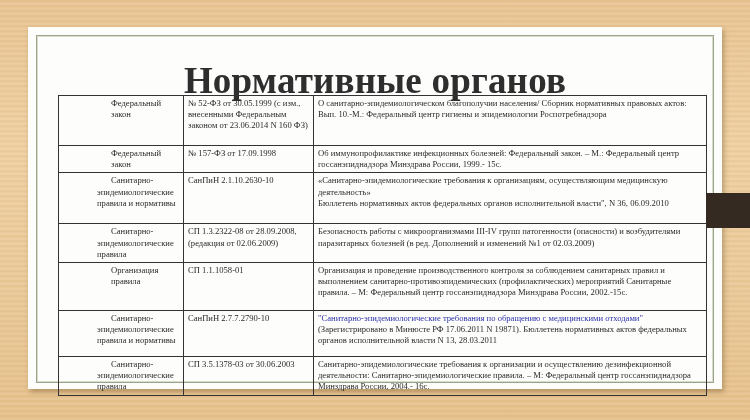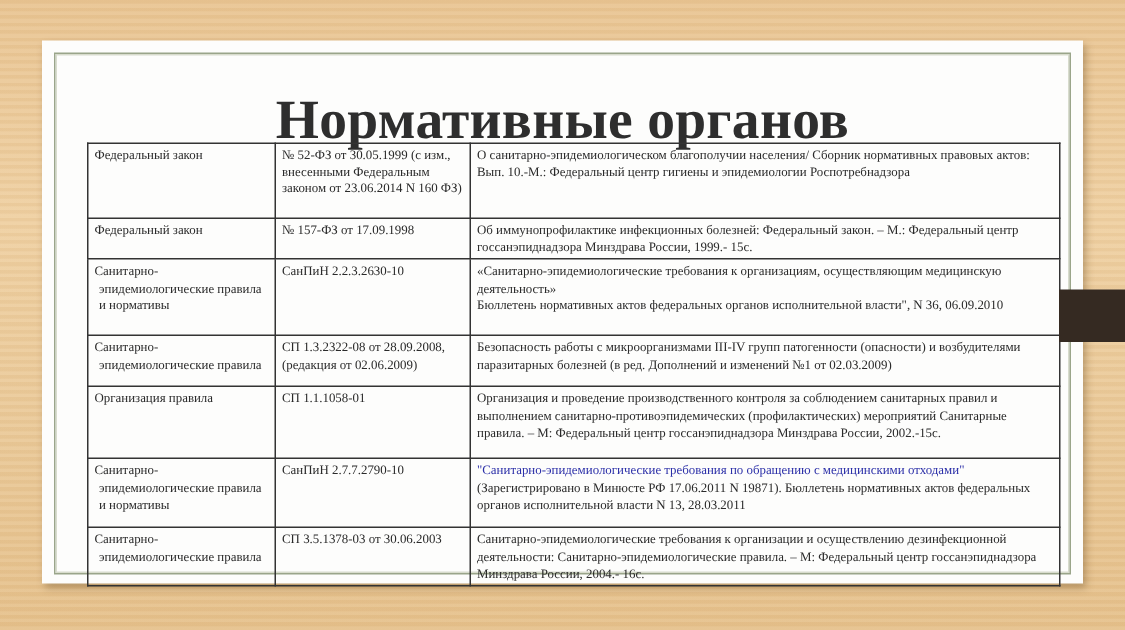--- a/index.html
+++ b/index.html
@@ -68,22 +68,22 @@
   .ref-table col.c1 { width: 125px; }
   .ref-table col.c2 { width: 130px; }
   .ref-table col.c3 { width: 393px; }
   .row-1 td { height: 45px; }
   .row-2 td { height: 22px; }
   .row-3 td { height: 46px; }
   .row-4 td { height: 29px; }
   .row-5 td { height: 43px; }
   .row-6 td { height: 41px; }
   .row-7 td { height: 34px; }
-  .type-cell .first { display: block; }
-  .type-cell .rest { display: block; padding-left: 3px; }
+  .type-cell .first { display: block; margin-left: 48px; }
+  .type-cell .rest { display: block; padding-left: 3px; margin-left: 31px; }
   .link-text { color: #2b2fa8; }
   .side-tab {
     position: absolute;
     left: 706px;
     top: 193px;
     width: 44px;
     height: 35px;
     background: #352a22;
   }
 </style>
@@ -113,21 +113,21 @@
           <span class="first">Федеральный закон</span>
         </td>
         <td>№ 157-ФЗ от 17.09.1998</td>
         <td>Об иммунопрофилактике инфекционных болезней: Федеральный закон. – М.: Федеральный центр госсанэпиднадзора Минздрава России, 1999.- 15с.</td>
       </tr>
       <tr class="row-3">
         <td class="type-cell">
           <span class="first">Санитарно-</span>
           <span class="rest">эпидемиологические правила и нормативы</span>
         </td>
-        <td>СанПиН 2.2.3.2630-10</td>
+        <td>СанПиН 2.1.10.2630-10</td>
         <td>
           <div>«Санитарно-эпидемиологические требования к организациям, осуществляющим медицинскую деятельность»</div>
           <div>Бюллетень нормативных актов федеральных органов исполнительной власти", N 36, 06.09.2010</div>
         </td>
       </tr>
       <tr class="row-4">
         <td class="type-cell">
           <span class="first">Санитарно-</span>
           <span class="rest">эпидемиологические правила</span>
         </td>

